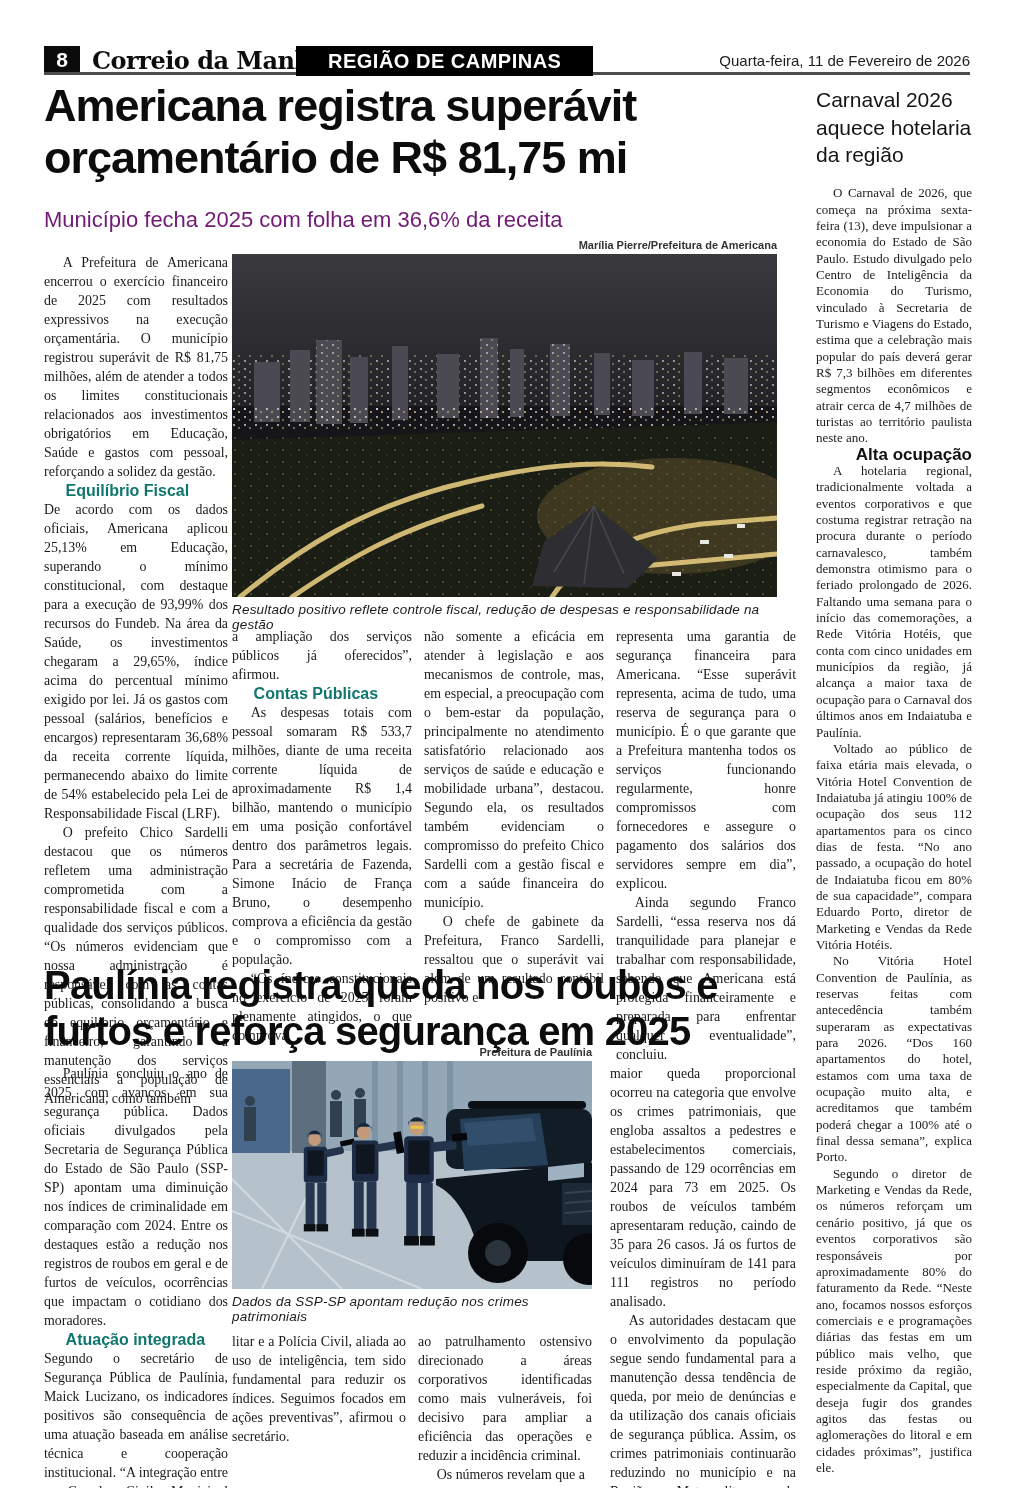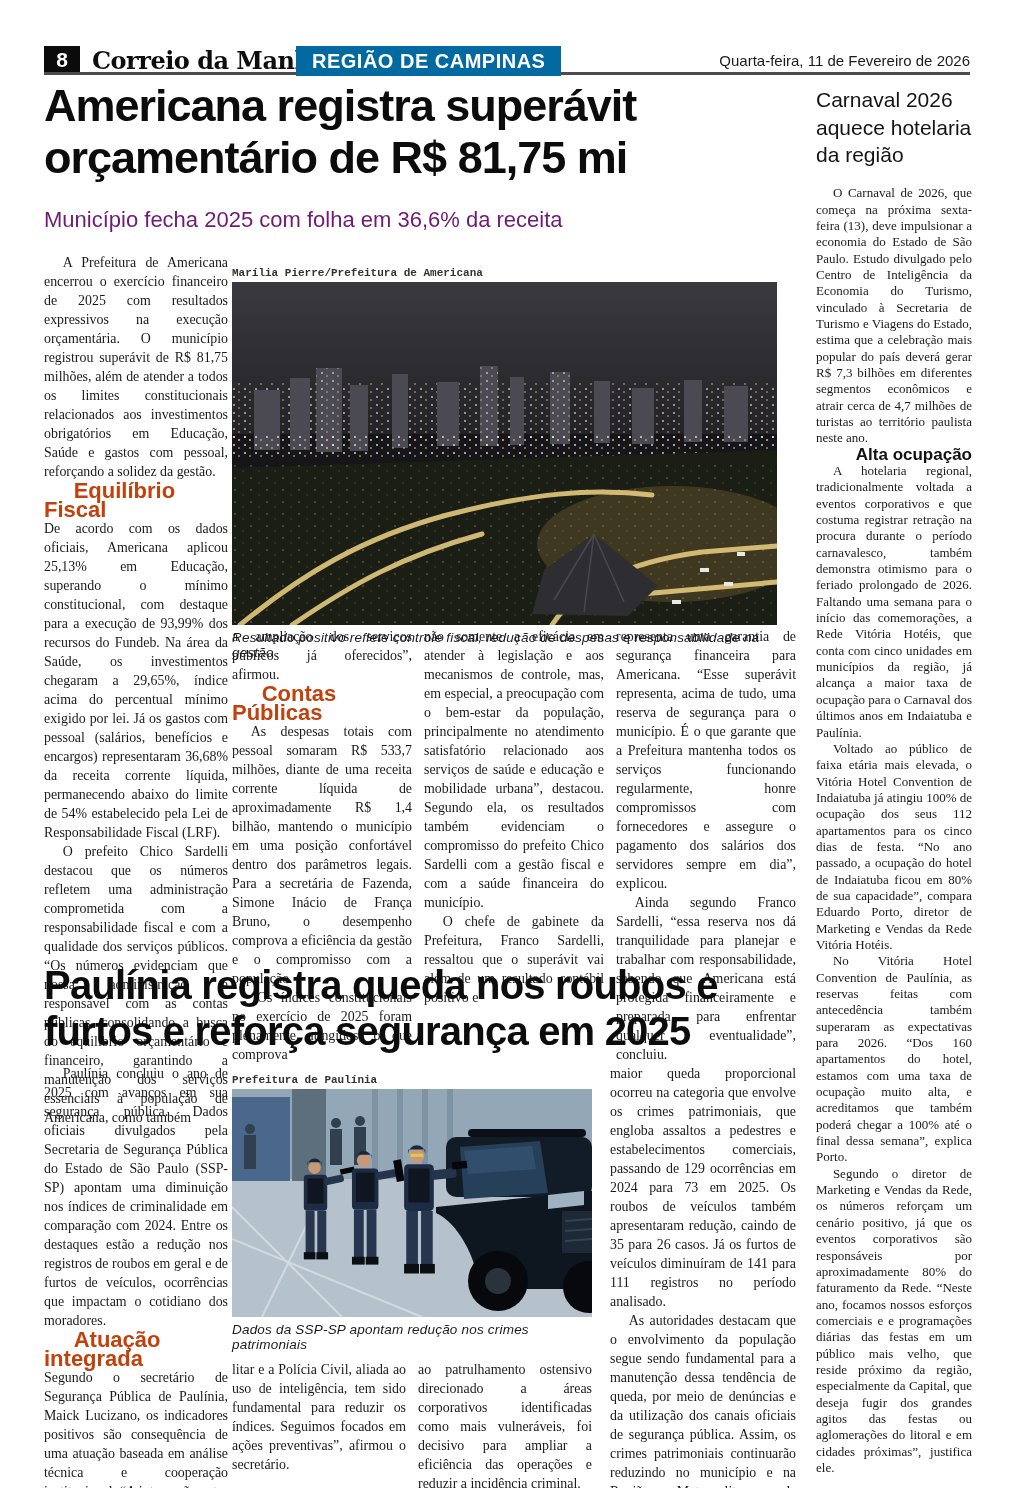--- a/index.html
+++ b/index.html
@@ -7,50 +7,50 @@
         font-family:"Liberation Serif","DejaVu Serif",serif;color:#1a1a1a;}
   
   .hdr{position:absolute;left:44px;top:46px;width:926px;height:28px;}
   .hdr-rule{position:absolute;left:44px;top:72px;width:926px;height:3px;background:#4c4c4c;}
   .pagenum{position:absolute;left:0;top:0;width:36px;height:28px;background:#0b0b0b;color:#fff;
            font-family:"Liberation Sans",sans-serif;font-weight:700;font-size:21px;
            display:flex;align-items:center;justify-content:center;}
   .masthead{position:absolute;left:48px;top:0;height:28px;display:flex;align-items:center;
             font-family:"DejaVu Serif","Liberation Serif",serif;font-weight:700;font-size:24px;
             letter-spacing:-0.5px;color:#0d0d0d;}
-  .banner{position:absolute;left:252px;top:0;height:30px;background:#0369a1;color:#fff;
+  .banner{position:absolute;left:252px;top:0;height:30px;background:#000000;color:#fff;
           font-family:"Liberation Sans",sans-serif;font-weight:700;font-size:20px;letter-spacing:0.5px;
-          display:flex;align-items:center;padding:0 16px;z-index:2;}
+          display:flex;align-items:center;padding:0 32px;z-index:2;}
   .dateline{position:absolute;right:0;top:0;height:28px;display:flex;align-items:center;
             font-family:"Liberation Sans",sans-serif;font-size:15px;color:#1c1c1c;}
   
   .a1-headline{position:absolute;left:44px;top:80px;width:770px;
                font-family:"Liberation Sans",sans-serif;font-weight:700;font-size:45px;line-height:1.16;
                letter-spacing:-1px;color:#0c0c0c;}
   .deck{position:absolute;left:44px;top:207px;width:720px;
         font-family:"Liberation Sans",sans-serif;font-size:22px;color:#701a75;}
   .a2-headline{position:absolute;left:44px;top:962px;width:750px;
                font-family:"Liberation Sans",sans-serif;font-weight:700;font-size:40px;line-height:1.16;
                letter-spacing:-0.8px;color:#0c0c0c;}
   
   .bodycol{font-size:13.9px;line-height:19px;text-align:justify;hyphens:auto;-webkit-hyphens:auto;}
   .bodycol p{margin:0;text-indent:1.35em;}
   .bodycol p.cont{text-indent:0;}
-  .subhead{font-family:"Liberation Sans",sans-serif;font-weight:700;font-size:22px;color:#c2410c;
+  .subhead{font-family:"Liberation Sans",sans-serif;font-weight:700;font-size:16px;color:#0f766e;
            margin:12px 0 6px;text-indent:0;text-align:left;}
   .a1-col1{position:absolute;left:44px;top:253px;width:184px;}
   .a1-lower{position:absolute;left:232px;top:627px;width:564px;display:grid;
             grid-template-columns:repeat(3,1fr);column-gap:12px;}
   .a2-col1{position:absolute;left:44px;top:1064px;width:184px;}
   .a2-col4{position:absolute;left:610px;top:1064px;width:186px;}
   
   .a1-photo{position:absolute;left:232px;top:239px;width:545px;}
   .a2-mid{position:absolute;left:232px;top:1046px;width:360px;}
-  .credit{font-family:Liberation Mono, monospace;font-weight:700;font-size:11px;color:#333;
-          margin-bottom:3px;margin-top:28px;}
+  .credit{font-family:Liberation Sans, sans-serif;font-weight:700;font-size:11px;color:#333;
+          text-align:right;margin-bottom:3px;}
   .caption{font-family:"Liberation Sans",sans-serif;font-style:italic;font-size:13.5px;color:#1b1b1b;
            margin-top:5px;letter-spacing:0.2px;}
   .photo-frame svg{display:block;}
   .a2-midcols{display:grid;grid-template-columns:repeat(2,1fr);column-gap:12px;margin-top:8px;}
   
   .sidebar{position:absolute;left:816px;top:86px;width:156px;}
   .sb-title{font-family:"Liberation Sans",sans-serif;font-weight:500;font-size:21px;line-height:1.32;
             color:#141414;margin:0 0 16px 0;}
   .sb-body{font-size:13px;line-height:16.35px;text-align:justify;hyphens:auto;-webkit-hyphens:auto;}
   .sb-body p{margin:0;text-indent:1.3em;}

